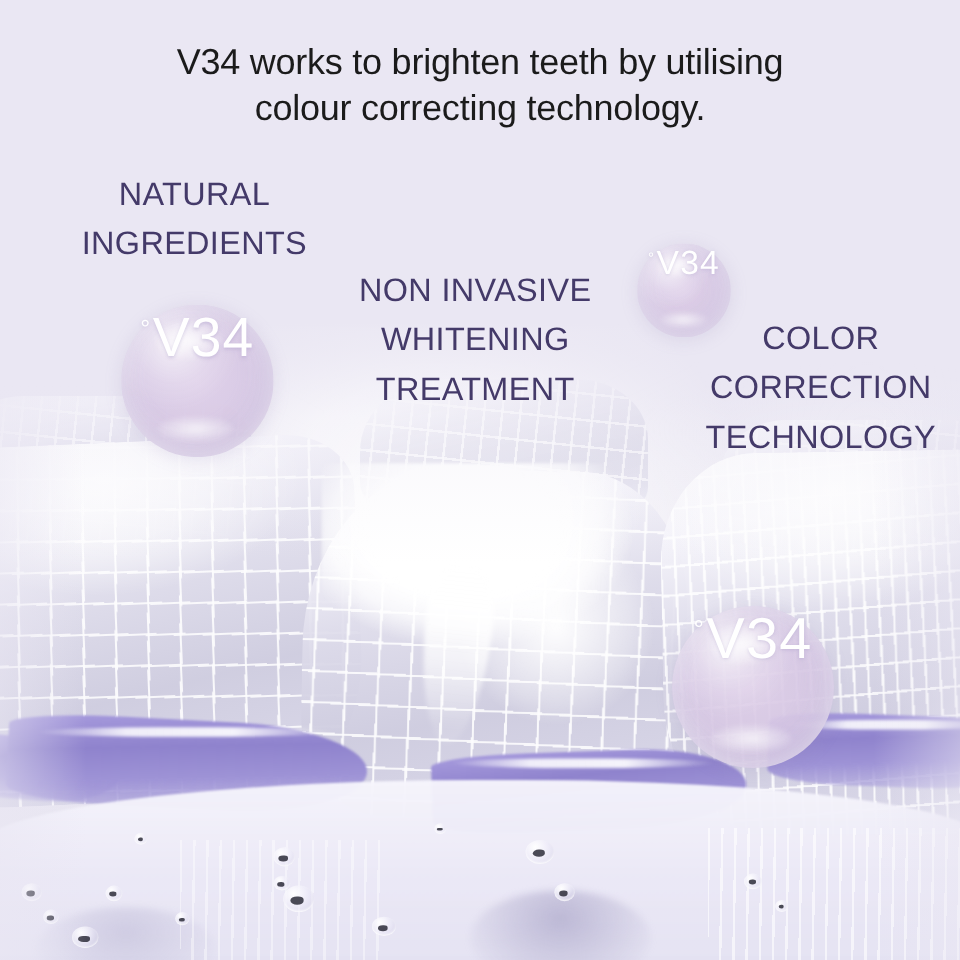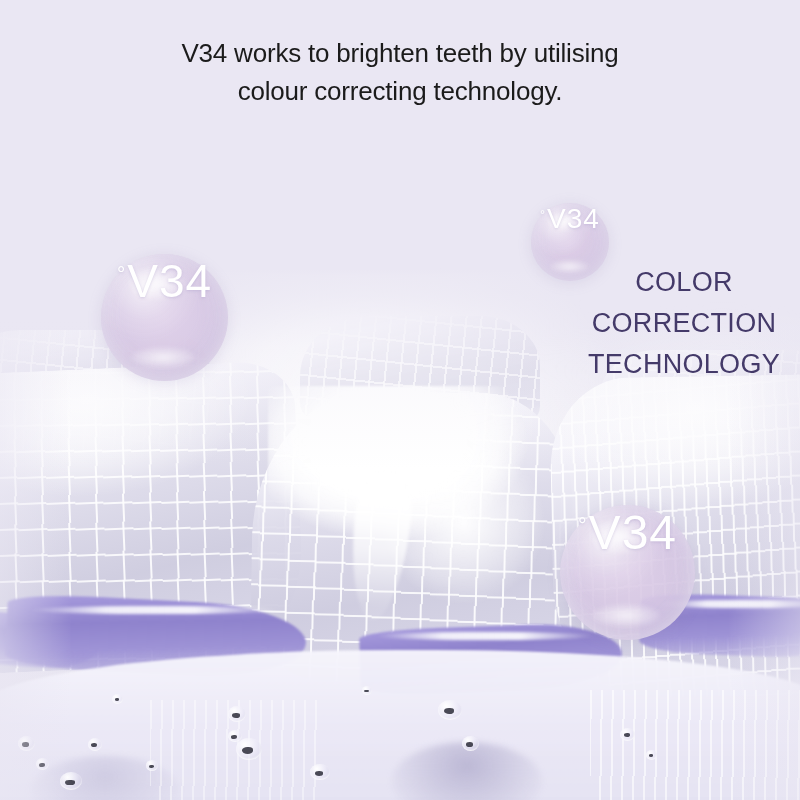--- a/index.html
+++ b/index.html
@@ -258,21 +258,21 @@
   }
 
   
   .headline {
     position: absolute;
     left: 0;
     top: 34px;
     width: 800px;
     text-align: center;
     color: #1b1b1b;
-    font-size: 26px;
+    font-size: 30px;
     line-height: 38px;
     font-family: "Liberation Sans", sans-serif;
     letter-spacing: -0.2px;
     white-space: pre-line;
   }
 
   .feature {
     position: absolute;
     text-align: center;
     color: #443a69;
@@ -418,21 +418,26 @@
     <div class="drop" style="left:362px; top:686px; width:10px; height:9px;"></div>
     <div class="drop" style="left:146px; top:760px; width:12px; height:11px;"></div>
 
     <div class="top-fade"></div>
     <div class="edge-fade"></div>
   </div>
 
   <div class="headline">V34 works to brighten teeth by utilising
 colour correcting technology.</div>
 
-
+  <div class="feature" id="feature-natural">NATURAL
+INGREDIENTS</div>
+
+  <div class="feature" id="feature-noninvasive">NON INVASIVE
+WHITENING
+TREATMENT</div>
 
   <div class="feature" id="feature-color">COLOR
 CORRECTION
 TECHNOLOGY</div>
 
   <div class="bubble" id="bubble-left">
     <span class="gloss"></span>
     <span class="gloss-low"></span>
     <span class="v34"><span class="dot">°</span><span>V34</span></span>
   </div>

